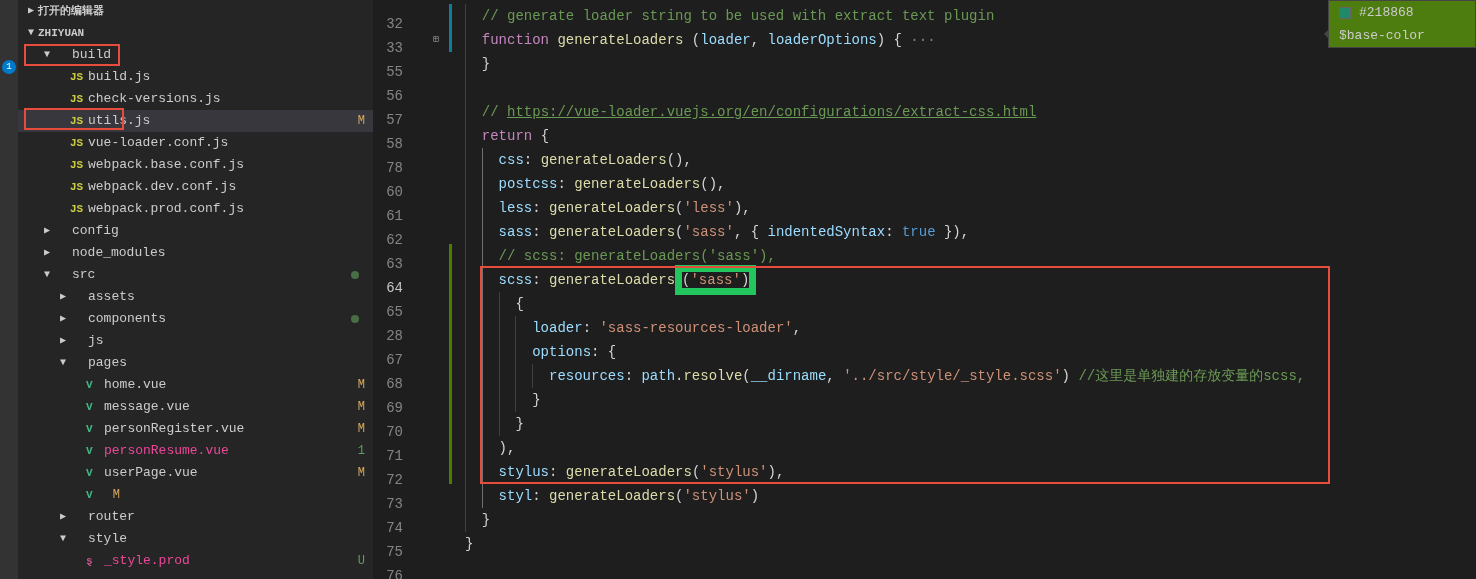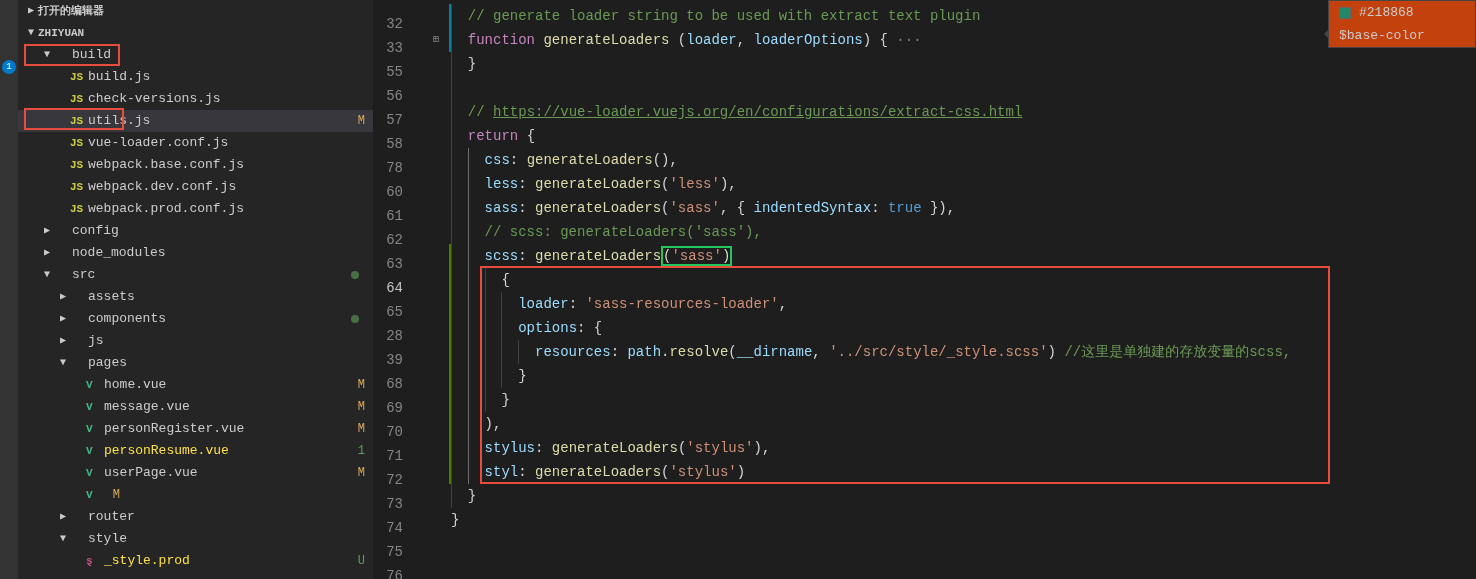--- a/index.html
+++ b/index.html
@@ -61,21 +61,21 @@
   width: 18px;
   font-size: 11px;
   font-weight: bold;
   text-align: left;
   display: inline-block;
 }
 .ico-js { color: #cbcb41; }
 .ico-vue { color: #41b883; }
 .ico-scss { color: #c6538c; }
 .tree-row .name { flex: 1; color: #ccc; }
-.tree-row.vue-new .name { color: #fde047; }
+.tree-row.vue-new .name { color: #ec4899; }
 .tree-row .status {
   width: 16px;
   text-align: right;
   font-size: 12px;
 }
 .status-M { color: #d7a85a; }
 .status-U { color: #5fa05f; }
 .status-1 { color: #5fa05f; }
 .git-dot {
   width: 8px; height: 8px;
@@ -129,47 +129,48 @@
 .code {
   flex: 1;
   padding-top: 4px;
   position: relative;
 }
 .code-line {
   height: 24px;
   line-height: 24px;
   white-space: pre;
   position: relative;
+  margin-left: 14px;
 }
 .indent-guide {
   position: absolute;
   left: 0; top: 0; bottom: 0;
   border-left: 1px solid #404040;
 }
 .active-indent { border-left-color: #707070; }
 .c-comment { color: #6a9955; }
 .c-keyword { color: #c586c0; }
 .c-func { color: #dcdcaa; }
 .c-var { color: #9cdcfe; }
 .c-param { color: #9cdcfe; }
 .c-string { color: #ce9178; }
 .c-const { color: #569cd6; }
 .c-punct { color: #d4d4d4; }
 .c-brace { color: #d4d4d4; }
 .c-link { color: #6a9955; text-decoration: underline; }
 .c-grey { color: #808080; }
 .cursor-box {
-  border: 2px solid #22c55e;
+  border: 7px solid #22c55e;
 }
 .hover-panel {
   position: absolute;
   right: 0;
   top: 0;
   width: 148px;
-  background: #c2410c;
+  background: #4d7c0f;
   border: 1px solid #454545;
   font-size: 13px;
   z-index: 30;
 }
 .hover-panel .row {
   padding: 4px 10px;
   display: flex;
   align-items: center;
   color: #ccc;
 }
@@ -358,21 +359,21 @@
       <div>57</div>
       <div>58</div>
       <div>78</div>
       <div>60</div>
       <div>61</div>
       <div>62</div>
       <div>63</div>
       <div class="active">64</div>
       <div>65</div>
       <div>28</div>
-      <div>39</div>
+      <div>67</div>
       <div>68</div>
       <div>69</div>
       <div>70</div>
       <div>71</div>
       <div>72</div>
       <div>73</div>
       <div>74</div>
       <div>75</div>
       <div>76</div>
     </div>
@@ -405,20 +406,21 @@
   <div class="code" id="code-area">
     <div class="modified-marker" style="top:4px;height:48px"></div>
     <div class="added-marker" style="top:244px;height:240px"></div>
   <div class="code-line"><span class="indent-guide" style="left: 0px;"></span><span class="c-punct">  </span><span class="c-comment">// generate loader string to be used with extract text plugin</span></div>
       <div class="code-line"><span class="indent-guide" style="left: 0px;"></span><span class="c-punct">  </span><span class="c-keyword">function</span><span class="c-punct"> </span><span class="c-func">generateLoaders</span><span class="c-punct"> (</span><span class="c-param">loader</span><span class="c-punct">, </span><span class="c-param">loaderOptions</span><span class="c-punct">) {</span><span class="c-grey"> ···</span></div>
       <div class="code-line"><span class="indent-guide" style="left: 0px;"></span><span class="c-punct">  </span><span class="c-brace">}</span></div>
       <div class="code-line"><span class="indent-guide" style="left: 0px;"></span><span class="c-punct"> </span></div>
       <div class="code-line"><span class="indent-guide" style="left: 0px;"></span><span class="c-punct">  </span><span class="c-comment">// </span><span class="c-link">https://vue-loader.vuejs.org/en/configurations/extract-css.html</span></div>
       <div class="code-line"><span class="indent-guide" style="left: 0px;"></span><span class="c-punct">  </span><span class="c-keyword">return</span><span class="c-punct"> {</span></div>
       <div class="code-line"><span class="indent-guide" style="left: 0px;"></span><span class="indent-guide active-indent" style="left: 16.8px;"></span><span class="c-punct">    </span><span class="c-var">css</span><span class="c-punct">: </span><span class="c-func">generateLoaders</span><span class="c-punct">(),</span></div>
+      <div class="code-line"><span class="indent-guide" style="left: 0px;"></span><span class="indent-guide active-indent" style="left: 16.8px;"></span><span class="c-punct">    </span><span class="c-var">postcss</span><span class="c-punct">: </span><span class="c-func">generateLoaders</span><span class="c-punct">(),</span></div>
       <div class="code-line"><span class="indent-guide" style="left: 0px;"></span><span class="indent-guide active-indent" style="left: 16.8px;"></span><span class="c-punct">    </span><span class="c-var">less</span><span class="c-punct">: </span><span class="c-func">generateLoaders</span><span class="c-punct">(</span><span class="c-string">'less'</span><span class="c-punct">),</span></div>
       <div class="code-line"><span class="indent-guide" style="left: 0px;"></span><span class="indent-guide active-indent" style="left: 16.8px;"></span><span class="c-punct">    </span><span class="c-var">sass</span><span class="c-punct">: </span><span class="c-func">generateLoaders</span><span class="c-punct">(</span><span class="c-string">'sass'</span><span class="c-punct">, { </span><span class="c-var">indentedSyntax</span><span class="c-punct">: </span><span class="c-const">true</span><span class="c-punct"> }),</span></div>
       <div class="code-line"><span class="indent-guide" style="left: 0px;"></span><span class="indent-guide active-indent" style="left: 16.8px;"></span><span class="c-punct">    </span><span class="c-comment">// scss: generateLoaders('sass'),</span></div>
       <div class="code-line"><span class="indent-guide" style="left: 0px;"></span><span class="indent-guide active-indent" style="left: 16.8px;"></span><span class="c-punct">    </span><span class="c-var">scss</span><span class="c-punct">: </span><span class="c-func">generateLoaders</span><span class="cursor-box"><span class="c-punct">(</span><span class="c-string">'sass'</span><span class="c-punct">)</span></span></div>
       <div class="code-line"><span class="indent-guide" style="left: 0px;"></span><span class="indent-guide active-indent" style="left: 16.8px;"></span><span class="indent-guide" style="left: 33.6px;"></span><span class="c-punct">      </span><span class="c-brace">{</span></div>
       <div class="code-line"><span class="indent-guide" style="left: 0px;"></span><span class="indent-guide active-indent" style="left: 16.8px;"></span><span class="indent-guide" style="left: 33.6px;"></span><span class="indent-guide" style="left: 50.4px;"></span><span class="c-punct">        </span><span class="c-var">loader</span><span class="c-punct">: </span><span class="c-string">'sass-resources-loader'</span><span class="c-punct">,</span></div>
       <div class="code-line"><span class="indent-guide" style="left: 0px;"></span><span class="indent-guide active-indent" style="left: 16.8px;"></span><span class="indent-guide" style="left: 33.6px;"></span><span class="indent-guide" style="left: 50.4px;"></span><span class="c-punct">        </span><span class="c-var">options</span><span class="c-punct">: {</span></div>
       <div class="code-line"><span class="indent-guide" style="left: 0px;"></span><span class="indent-guide active-indent" style="left: 16.8px;"></span><span class="indent-guide" style="left: 33.6px;"></span><span class="indent-guide" style="left: 50.4px;"></span><span class="indent-guide" style="left: 67.2px;"></span><span class="c-punct">          </span><span class="c-var">resources</span><span class="c-punct">: </span><span class="c-var">path</span><span class="c-punct">.</span><span class="c-func">resolve</span><span class="c-punct">(</span><span class="c-var">__dirname</span><span class="c-punct">, </span><span class="c-string">'../src/style/_style.scss'</span><span class="c-punct">) </span><span class="c-comment">//这里是单独建的存放变量的scss,</span></div>
       <div class="code-line"><span class="indent-guide" style="left: 0px;"></span><span class="indent-guide active-indent" style="left: 16.8px;"></span><span class="indent-guide" style="left: 33.6px;"></span><span class="indent-guide" style="left: 50.4px;"></span><span class="c-punct">        </span><span class="c-brace">}</span></div>
       <div class="code-line"><span class="indent-guide" style="left: 0px;"></span><span class="indent-guide active-indent" style="left: 16.8px;"></span><span class="indent-guide" style="left: 33.6px;"></span><span class="c-punct">      </span><span class="c-brace">}</span></div>

